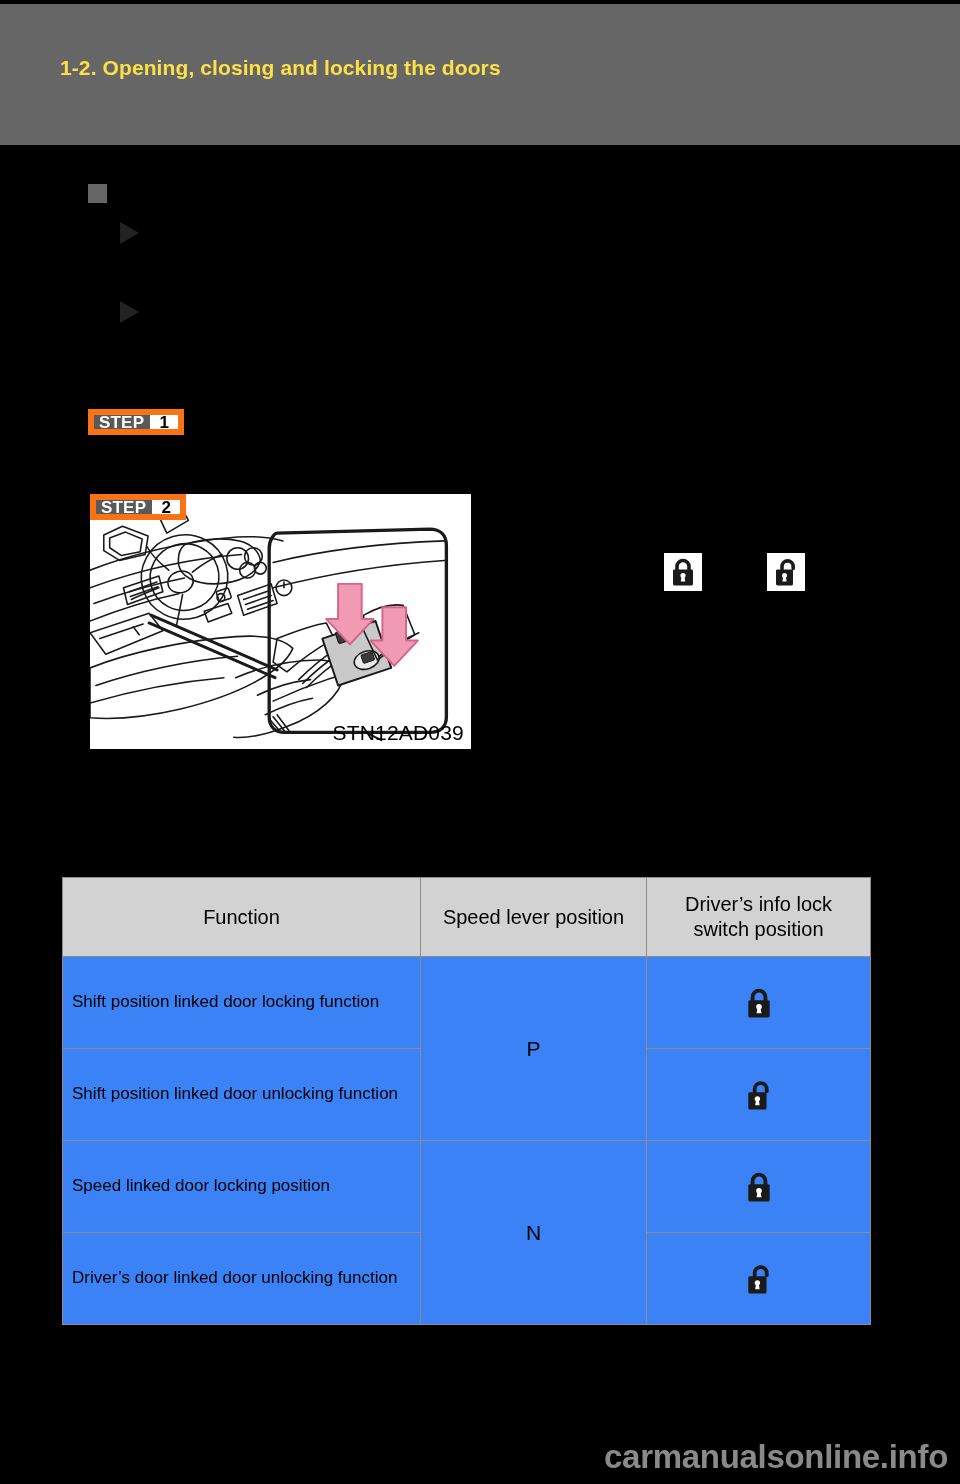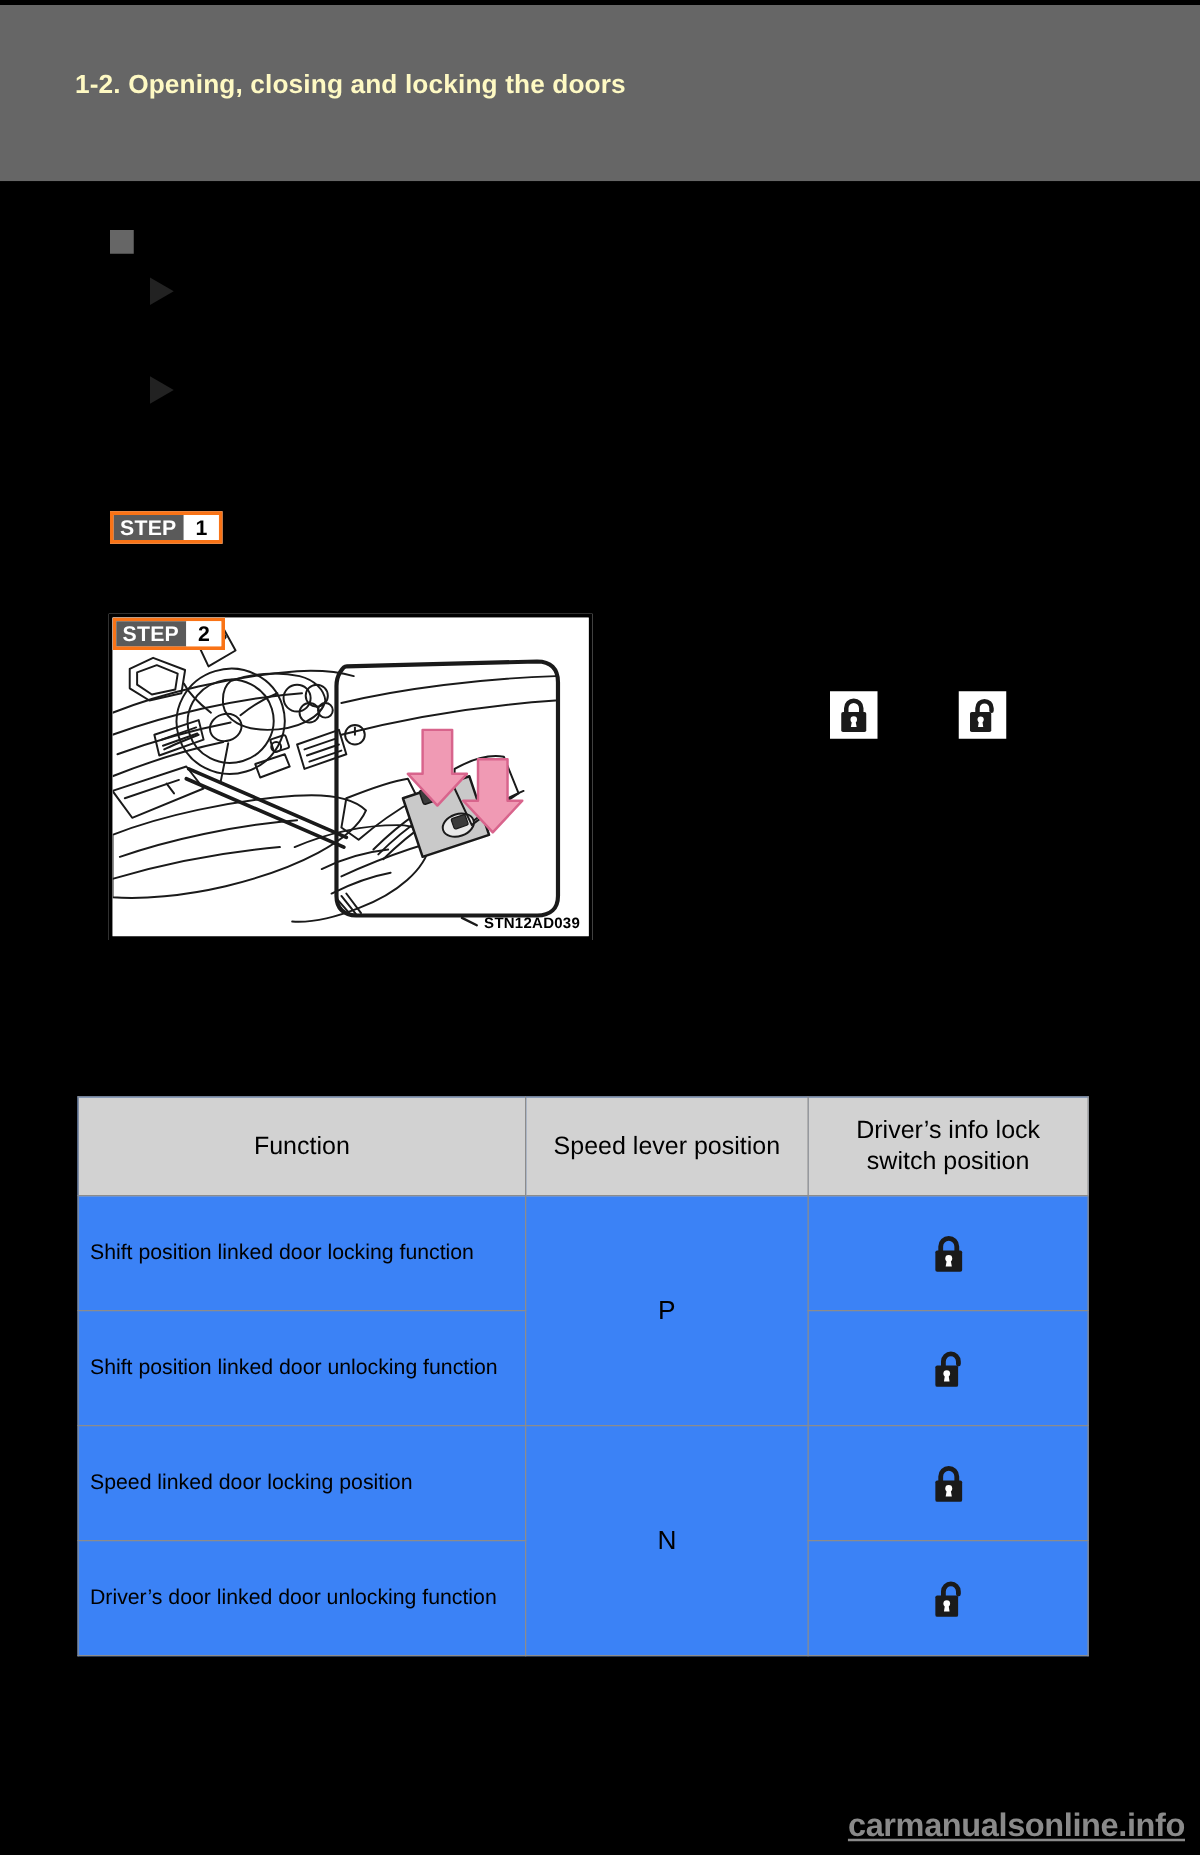--- a/index.html
+++ b/index.html
@@ -29,21 +29,21 @@
     left: 0; top: 4px;
     width: 960px; height: 141px;
     background: #666666;
   }
   .page-header-title {
     position: absolute;
     left: 60px;
     top: 52px;
     font-size: 21px;
     font-weight: bold;
-    color: #fef9c3;
+    color: #fde047;
     letter-spacing: 0.1px;
     white-space: nowrap;
   }
 
   
   .content-area {
     position: absolute;
     left: 0; top: 145px;
     width: 960px;
     height: 1339px;
@@ -65,21 +65,21 @@
     border-bottom: 11px solid transparent;
     border-left: 19px solid #222222;
   }
   .tri-1 { left: 120px; top: 222px; }
   .tri-2 { left: 120px; top: 301px; }
 
   
   .step-badge {
     display: inline-flex;
     align-items: stretch;
-    border: 3px solid #f97316;
+    border: 6px solid #f97316;
     background: #ffffff;
     height: 26px;
     box-sizing: border-box;
     line-height: 1;
   }
   .step-badge .step-word {
     background: #5a5a5a;
     color: #ffffff;
     font-size: 17px;
     font-weight: bold;
@@ -126,22 +126,22 @@
   #step-badge-2 {
     position: absolute;
     left: 0px;
     top: 0px;
     z-index: 5;
   }
   .figure-caption {
     position: absolute;
     right: 7px;
     bottom: 4px;
-    font-size: 12px;
-    font-weight: bold;
+    font-size: 21px;
+    font-weight: normal;
     color: #000000;
     letter-spacing: 0.2px;
     z-index: 4;
     text-align: center;
   }
 
   
   .lock-tile {
     position: absolute;
     width: 38px;
@@ -201,25 +201,24 @@
   .lock-glyph {
     display: inline-block;
     vertical-align: middle;
   }
 
   
   .watermark {
     position: absolute;
     right: 12px;
     bottom: 8px;
-    font-size: 26px;
+    font-size: 33px;
     font-weight: bold;
     color: #8a8a8a;
     letter-spacing: -0.3px;
-    text-decoration: underline;
   }
 </style>
 </head>
 <body>
 
 <div class="page-top-rule"></div>
 
 <div class="page-header">
   <div class="page-header-title">1-2. Opening, closing and locking the doors</div>
 </div>

